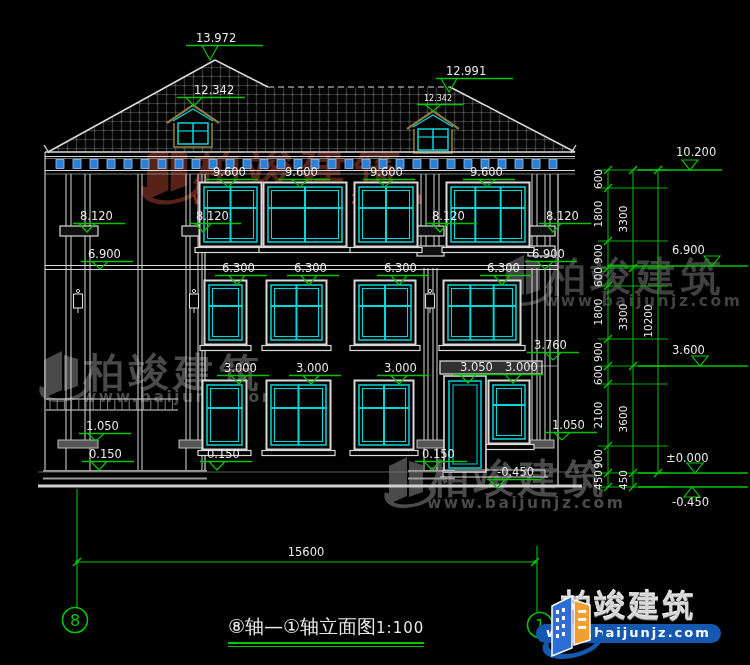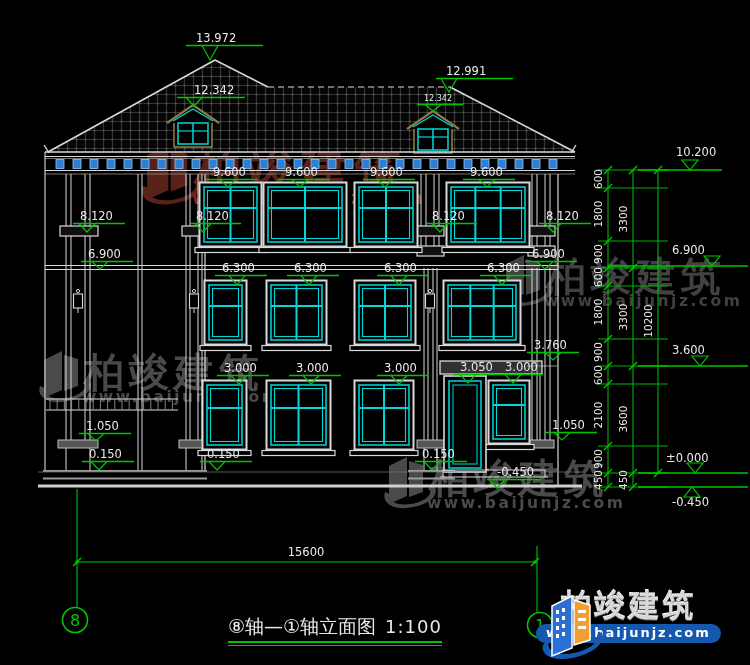--- a/index.html
+++ b/index.html
@@ -3,21 +3,21 @@
 <meta charset="utf-8">
 <style>
   html,body{margin:0;padding:0;background:#000;}
   .stage{position:relative;width:750px;height:665px;background:#000;overflow:hidden;
          font-family:"DejaVu Sans",sans-serif;}
   svg{position:absolute;left:0;top:0;}
   .title{position:absolute;left:228px;top:614px;color:#e8e8e8;font-size:19px;
          white-space:nowrap;line-height:24px;padding-bottom:2px;
          border-bottom:2px solid #00c400;}
   .title::after{content:"";position:absolute;left:0;right:0;bottom:-5px;height:1px;background:#00c400;}
-  .title .scale{font-size:18px;margin-left:9px;letter-spacing:1px;}
+  .title .scale{font-size:15px;letter-spacing:1px;}
   .logo{position:absolute;left:536px;top:588px;display:flex;align-items:center;gap:4px;}
   .logo .ltxt{display:flex;flex-direction:column;align-items:center;}
   .logo .brand{font-size:31px;font-weight:bold;color:#d8d8d8;letter-spacing:3px;line-height:34px;
                text-shadow:0 1px 0 #555,0 -1px 0 #fff;}
   .logo .url{margin-top:2px;background:#1558b0;color:#fff;font-weight:bold;font-size:13px;
              letter-spacing:2px;padding:1px 10px 2px;border-radius:11px;line-height:16px;}
 </style>
 </head>
 <body>
 

